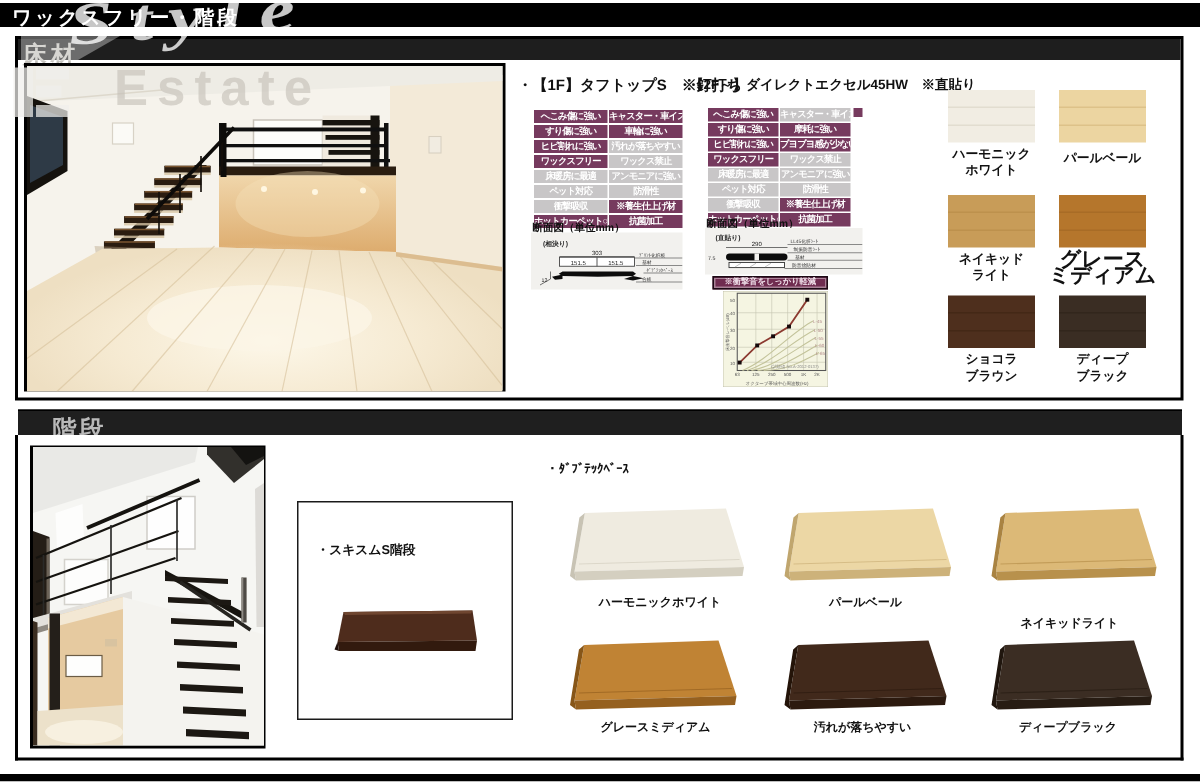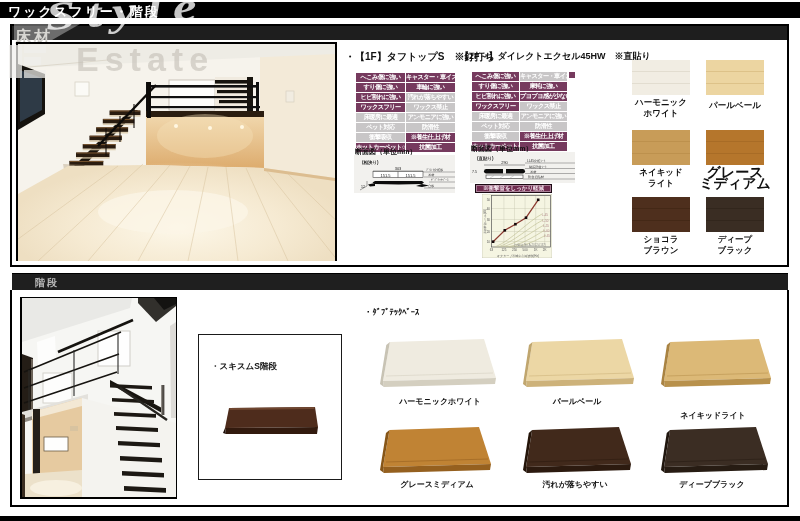--- a/index.html
+++ b/index.html
@@ -371,21 +371,21 @@
     <div class="abs jp" style="left:622px;top:234px;width:78px;text-align:center;font-size:8.5px;line-height:10.5px;">ショコラ<br>ブラウン</div>
     <div class="abs" style="left:706px;top:197px;width:58px;height:35px;background:#3a2d23;">
       <div style="position:absolute;left:0;top:11px;width:58px;height:1px;background:#2a1f1680;"></div>
       <div style="position:absolute;left:0;top:23px;width:58px;height:1px;background:#2a1f1680;"></div>
     </div>
     <div class="abs jp" style="left:696px;top:234px;width:78px;text-align:center;font-size:8.5px;line-height:10.5px;">ディープ<br>ブラック</div>
   </div>
 
 <div class="abs" style="left:12px;top:273px;width:776px;height:17px;background:#1f1f1f;border-top:1.5px solid #000;"></div>
 
-<div class="abs" style="left:15px;top:276px;font-size:10px;font-weight:bold;color:#b9b9b9;letter-spacing:2px;padding-left:20px;">階段</div>
+<div class="abs" style="left:15px;top:276px;font-size:16px;font-weight:bold;color:#b9b9b9;letter-spacing:2px;padding-left:20px;">階段</div>
 
 <div class="abs" style="left:10px;top:290px;width:775px;height:215px;border-left:2px solid #000;border-right:2px solid #000;border-bottom:2px solid #000;background:#fff;"></div>
 
 <div class="abs" style="left:20px;top:296.5px;width:157px;height:202px;background:#000;"></div>
 
 <div class="abs" style="left:21.5px;top:298px;width:154px;height:199px;background:#f8f8f6;">
 <svg width="154" height="199" viewBox="0 0 154 199" xmlns="http://www.w3.org/2000/svg">
   <rect x="0" y="0" width="154" height="199" fill="#f6f6f3"></rect>
 
   <polygon points="0,0 110,0 108,10 0,44" fill="#e9e9e6"></polygon>

